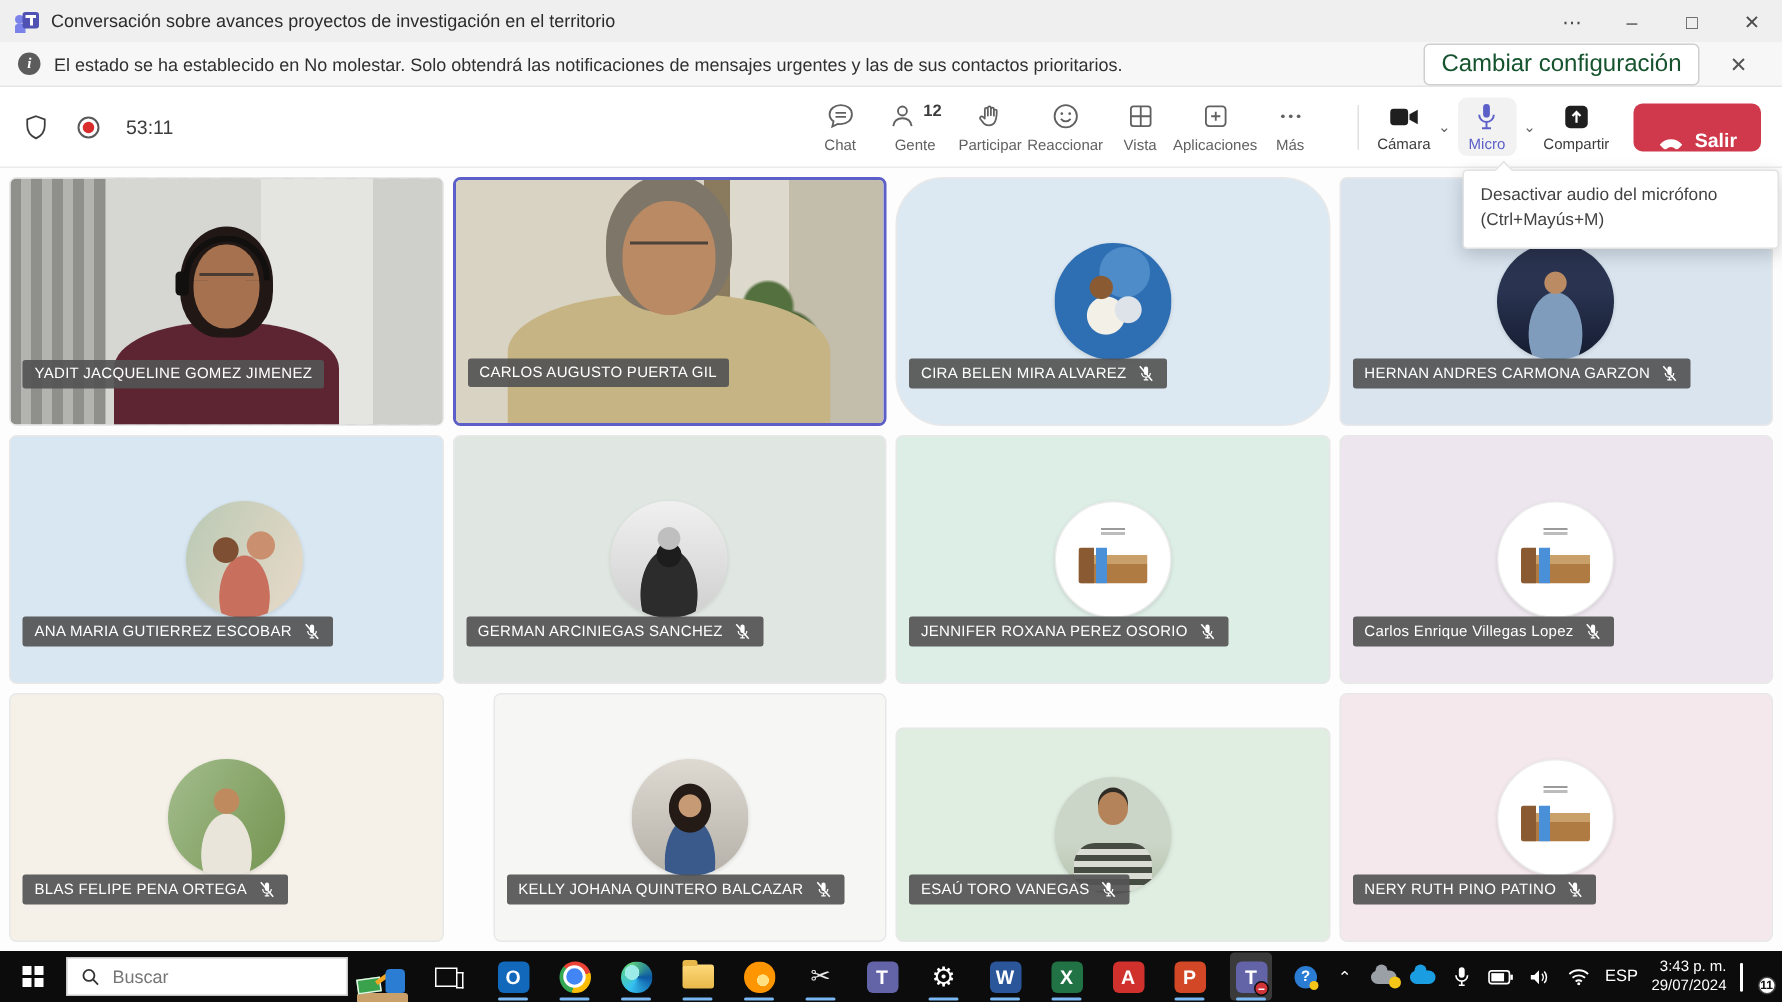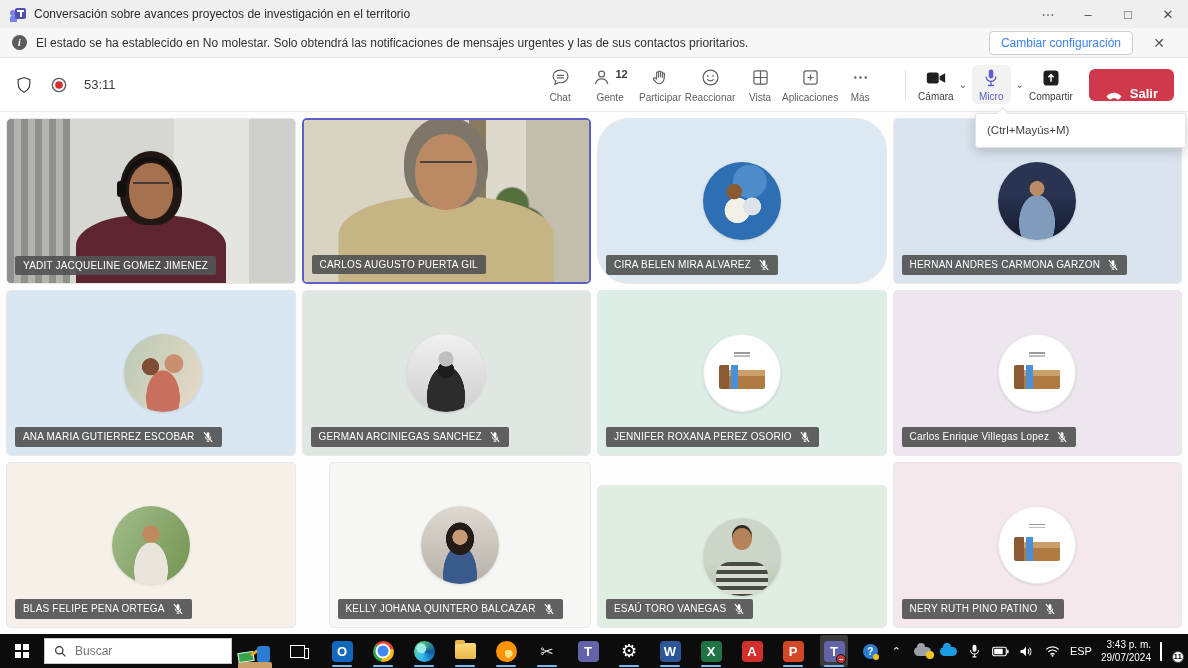--- a/index.html
+++ b/index.html
@@ -12,21 +12,21 @@
   .teams-logo .sq::before { content:""; position:absolute; left:2px; top:2px; width:7px; height:2px; background:#fff; }
   .teams-logo .sq::after { content:""; position:absolute; left:4.5px; top:2px; width:2px; height:7px; background:#fff; }
   .teams-logo .p1 { position:absolute; left:0; top:4px; width:6px; height:6px; background:#7b83eb; border-radius:50%; }
   .teams-logo .p2 { position:absolute; left:0; bottom:0; width:7px; height:6px; background:#7b83eb; border-radius:2px 2px 0 0; }
   .win-controls { margin-left:auto; display:flex; height:100%; }
   .win-btn { width:40px; display:flex; align-items:center; justify-content:center; color:#4a4a4a; font-size:13px; }
 
   
   .notifbar { height:30px; background:#f7f7f7; border-bottom:1px solid #e5e5e5; display:flex; align-items:center; padding:0 12px; font-size:12px; color:#303030; gap:9px; }
   .info-circle { width:15px; height:15px; border-radius:50%; background:#5c5c5c; color:#fff; font-size:10px; font-family:"Liberation Serif", serif; font-style:italic; font-weight:bold; display:flex; align-items:center; justify-content:center; flex:0 0 auto; }
-  .notif-btn { margin-left:auto; border:1px solid #cfcfcf; background:#fff; border-radius:4px; padding:4px 11px; font-size:12px; color:#3b82f6; cursor:pointer; }
+  .notif-btn { margin-left:auto; border:1px solid #cfcfcf; background:#fff; border-radius:4px; padding:4px 11px; font-size:16px; color:#14532d; cursor:pointer; }
   .notif-close { width:34px; text-align:center; color:#555; font-size:14px; cursor:pointer; }
 
   
   .toolbar { height:54px; background:#fff; border-bottom:1px solid #ececec; display:flex; align-items:center; padding:0 14px; }
   .tb-left { display:flex; align-items:center; gap:15px; }
   .timer { font-size:13px; color:#3d3d3d; }
   .tb-center { display:flex; margin-left:auto; align-items:center; }
   .tb-item { width:50px; display:flex; flex-direction:column; align-items:center; gap:3px; color:#616161; font-size:10px; cursor:pointer; position:relative; }
   .tb-item .ic-row { display:flex; align-items:flex-start; gap:2px; height:22px; }
   .tb-badge { font-size:11px; font-weight:bold; color:#3d3d3d; margin-top:1px; }
@@ -39,21 +39,21 @@
   .salir-btn { display:flex; align-items:flex-end; gap:7px; background:#d0394b; color:#fff; font-size:13px; font-weight:bold; border-radius:6px; padding:0 16px; height:32px; margin-left:14px; cursor:pointer; }
 
   
   .tooltip { position:absolute; left:975px; top:113px; width:211px; background:#fff; border:1px solid #e2e2e2; border-radius:3px; box-shadow:0 4px 12px rgba(0,0,0,.18); padding:8px 11px; font-size:11.5px; color:#424242; line-height:1.5; z-index:60; }
   .tooltip::before { content:""; position:absolute; left:22px; top:-5px; width:8px; height:8px; background:#fff; border-left:1px solid #e2e2e2; border-top:1px solid #e2e2e2; transform:rotate(45deg); }
 
   
   .grid { position:absolute; top:112px; bottom:34px; left:0; right:0; background:#fdfdfd; padding:6px; display:grid; grid-template-columns:repeat(4,1fr); grid-template-rows:repeat(3,1fr); gap:6px; }
   .tile { position:relative; border-radius:5px; overflow:hidden; border:1px solid #e8e8e8; display:flex; align-items:center; justify-content:center; }
   .tile.selected { border:2.5px solid #5b5fc7; }
-  .name-badge { position:absolute; left:8px; bottom:8px; background:rgba(84,84,84,.92); color:#fff; font-size:10px; letter-spacing:.2px; padding:4px 8px; border-radius:2px; display:flex; gap:7px; white-space:nowrap; z-index:5; }
+  .name-badge { position:absolute; left:8px; bottom:24px; background:rgba(84,84,84,.92); color:#fff; font-size:10px; letter-spacing:.2px; padding:4px 8px; border-radius:2px; display:flex; align-items:center; gap:7px; white-space:nowrap; z-index:5; }
 
   .avatar { width:78px; height:78px; border-radius:50%; position:relative; overflow:hidden; flex:0 0 auto; box-shadow:0 1px 3px rgba(0,0,0,.12); }
   .av-cartoon-blue { background:
       radial-gradient(circle at 63% 57%, #dde3e8 0 13%, rgba(0,0,0,0) 14%),
       radial-gradient(circle at 40% 38%, #8a5a33 0 11%, rgba(0,0,0,0) 12%),
       radial-gradient(circle at 44% 62%, #f3f0e8 0 19%, rgba(0,0,0,0) 20%),
       radial-gradient(circle at 60% 25%, #4d8cc9 0 22%, rgba(0,0,0,0) 23%),
       #2e6fb4; }
   .av-photo-night { background:
       radial-gradient(circle at 50% 34%, #bb8c64 0 11%, rgba(0,0,0,0) 12%),
@@ -301,20 +301,21 @@
     <div class="salir-btn">
       <svg width="18" height="12" viewBox="0 0 24 14">
           <path d="M2 9C7.5 2.5 16.5 2.5 22 9l-3 3.2c-.9.9-2.3 1-3.3.3l-1.2-.8c-1.5-1-3.5-1-5 0l-1.2.8c-1 .7-2.4.6-3.3-.3z" fill="#fff"></path>
         </svg>
       <span>Salir</span>
     </div>
   </div>
 </div>
 
 <div class="tooltip">
+  <div>Desactivar audio del micrófono</div>
   <div>(Ctrl+Mayús+M)</div>
 </div>
 
 <div class="grid" id="grid">
     <div class="tile video-a">
       <div class="bglayer"></div>
       <div class="person">
         <div class="p-body"></div>
         <div class="p-hair"></div>
         <div class="p-face"></div>

